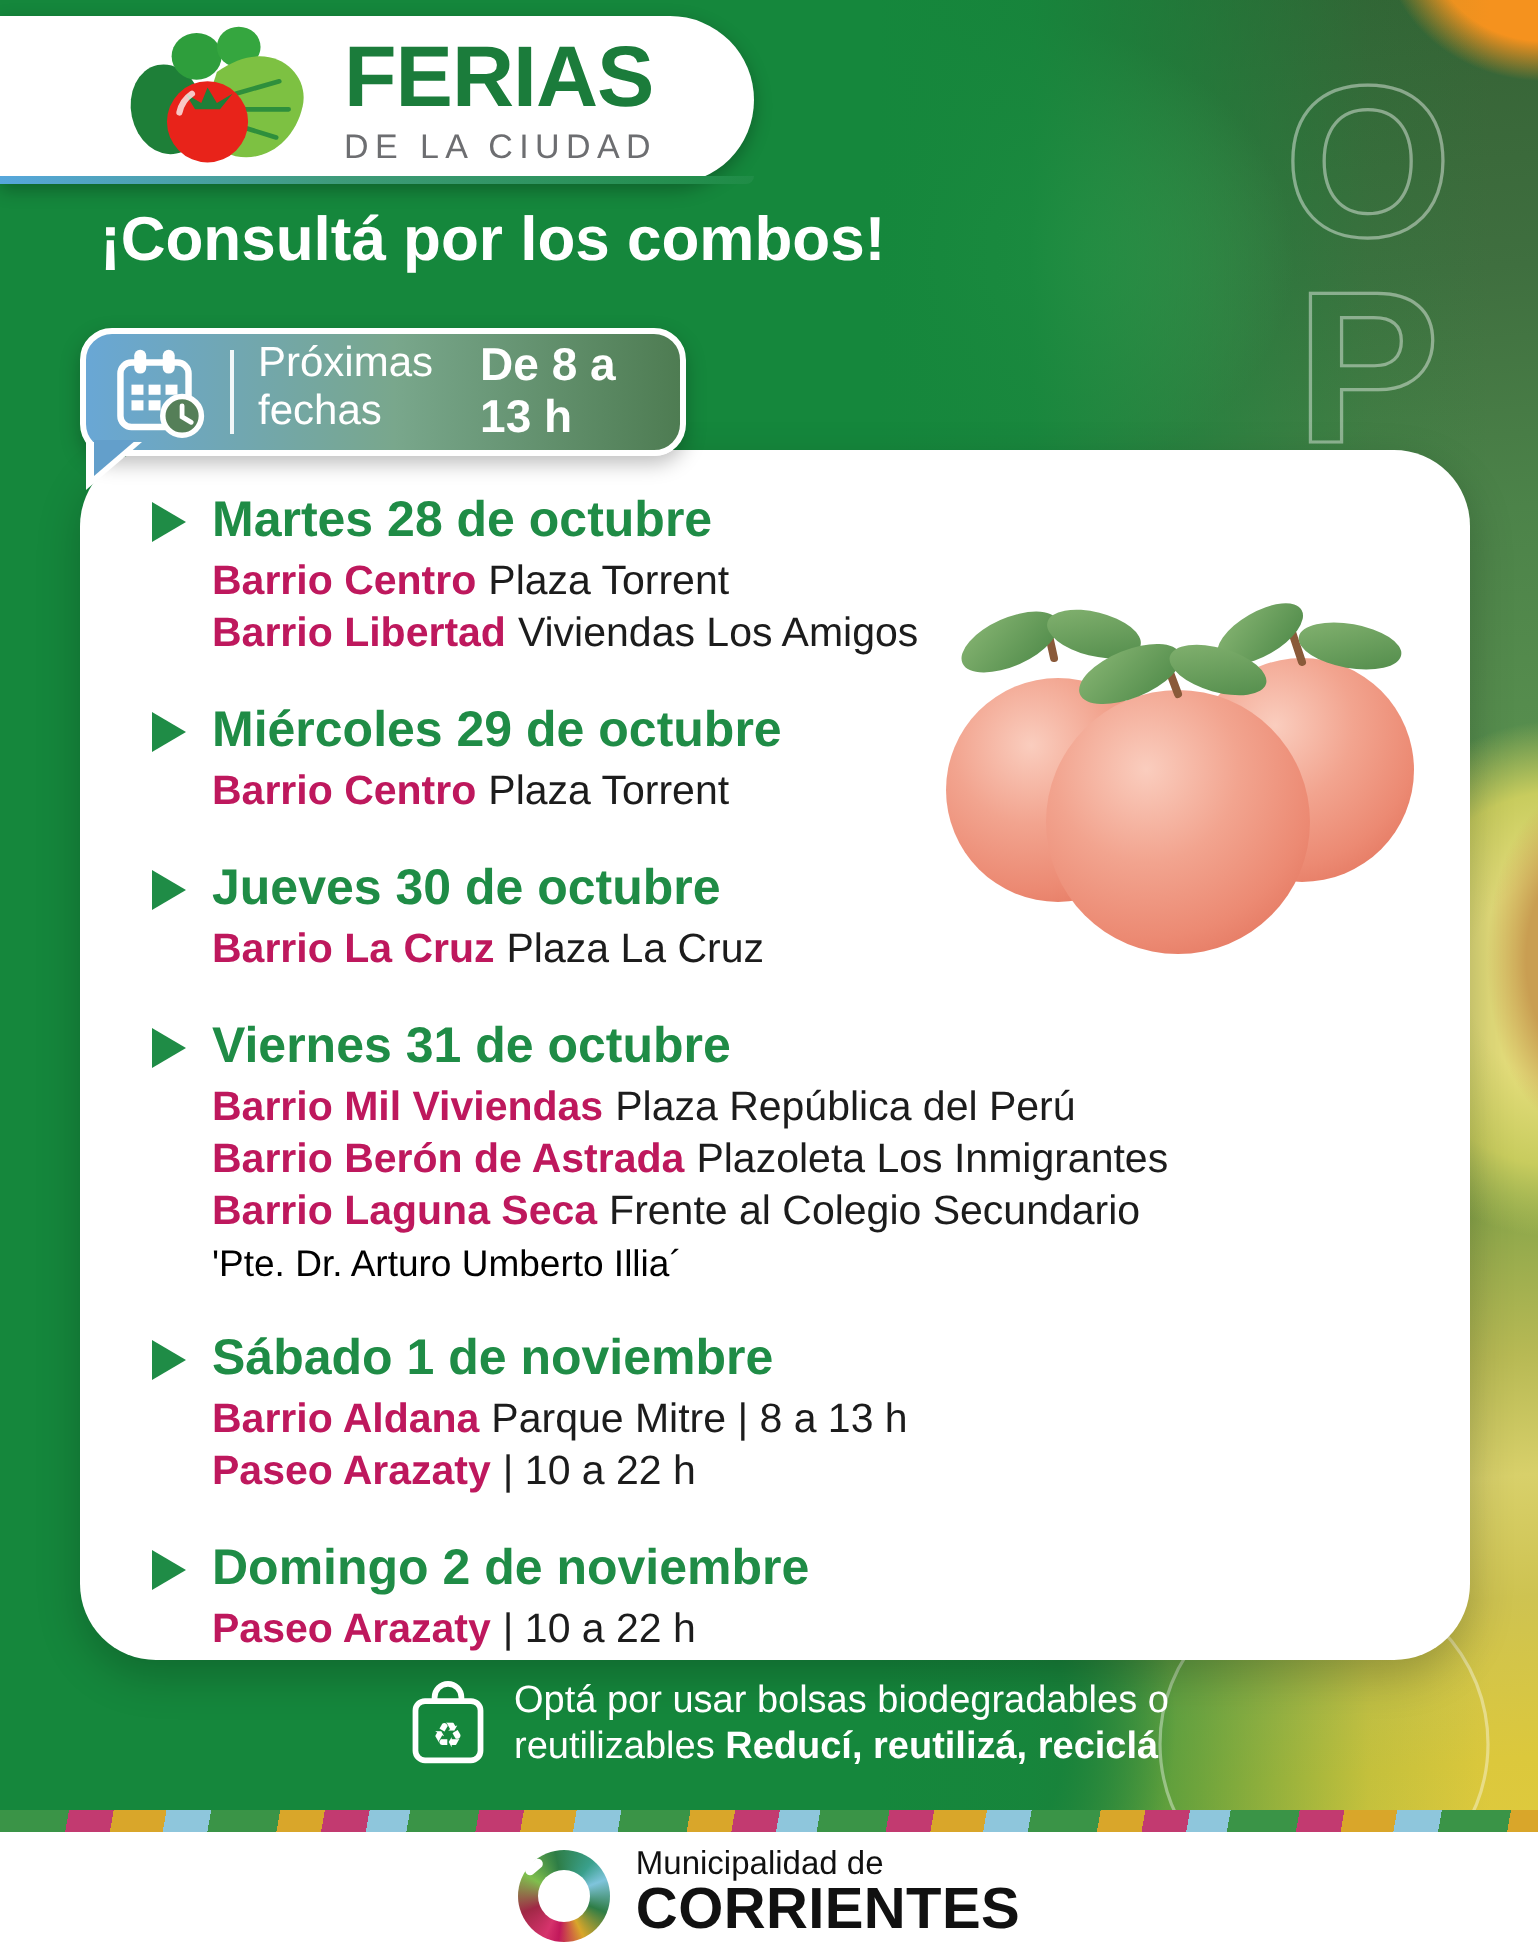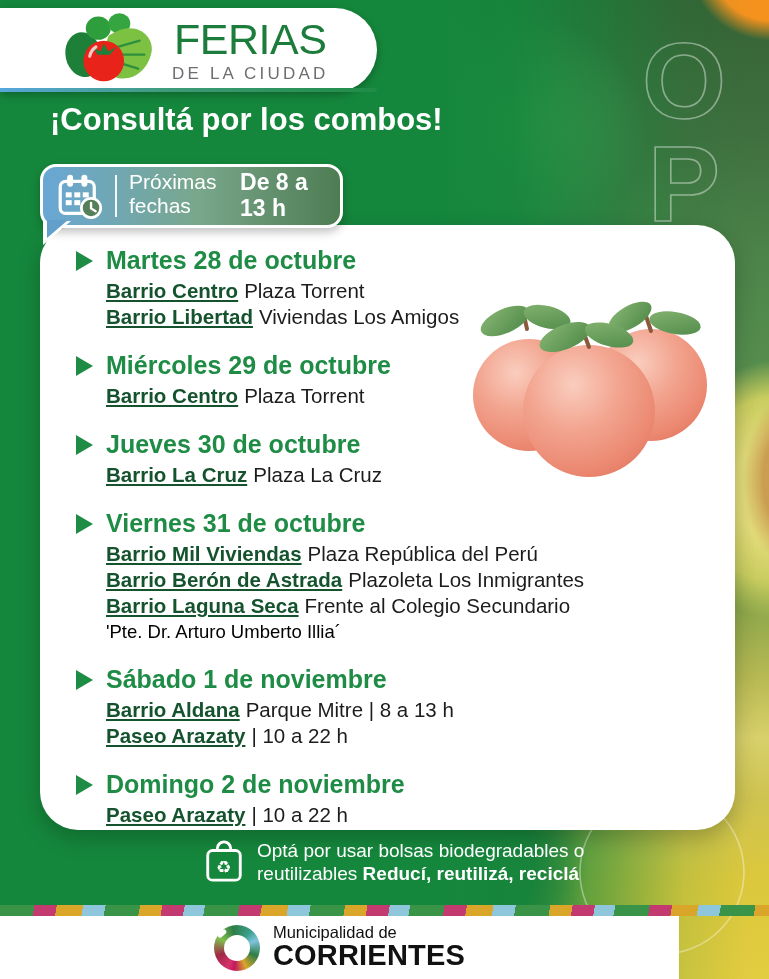--- a/index.html
+++ b/index.html
@@ -35,21 +35,21 @@
     border-radius:0 46px 46px 0;box-shadow:0 3px 9px rgba(0,0,0,.28);
     display:flex;align-items:center;
   }
   .header-bar::after{
     content:'';position:absolute;left:0;bottom:0;width:100%;height:4px;
     background:linear-gradient(90deg,#57A7DC 0%,#3E9B7A 45%,#1F8C46 100%);
     border-radius:0 0 46px 0;
   }
   .logo-icon{margin-left:60px;width:100px;height:78px;flex:0 0 auto;}
   .logo-text{margin-left:12px;display:flex;flex-direction:column;line-height:1;}
-  .logo-title{font-size:43px;font-weight:400;color:#1B7C3B;letter-spacing:-.5px;text-align:center;}
+  .logo-title{font-size:43px;font-weight:700;color:#1B7C3B;letter-spacing:-.5px;}
   .logo-subtitle{font-size:17px;color:#6D6E71;letter-spacing:3.2px;margin-top:4px;text-align:right;}
   
   .promo{position:absolute;left:50px;top:102px;z-index:3;color:#fff;font-size:31px;font-weight:bold;}
   
   .badge{
     position:absolute;left:40px;top:164px;width:303px;height:64px;z-index:5;
     border:3px solid #fff;border-radius:16px;box-sizing:border-box;
     background:linear-gradient(90deg,#69A7D5 0%,#79A78C 52%,#4E7C52 100%);
     display:flex;align-items:center;padding:0 14px;gap:12px;
     box-shadow:0 4px 10px rgba(0,0,0,.25);
@@ -70,35 +70,35 @@
     box-sizing:border-box;padding:20px 26px 0 36px;
   }
   .tomatoes{position:absolute;right:18px;top:52px;width:258px;height:205px;z-index:0;}
   .events{position:relative;z-index:1;}
   .event{position:relative;padding-left:30px;margin-bottom:20px;}
   .tri{position:absolute;left:0;top:6px;width:0;height:0;
     border-left:17px solid #1F8C46;border-top:10px solid transparent;border-bottom:10px solid transparent;}
   .event-title{color:#1F8C46;font-weight:bold;font-size:25px;line-height:31px;margin-bottom:2px;}
   .event-line{font-size:20.5px;line-height:26px;color:#1c1c1c;}
   .event-line.small{font-size:18.5px;line-height:25px;color:#000000;}
-  .line-bold{font-weight:bold;color:#14532d;margin-right:6px;text-decoration:underline;}
+  .line-bold{font-weight:bold;color:#be185d;margin-right:6px;}
   
   .eco{position:absolute;left:202px;top:838px;z-index:3;display:flex;align-items:center;gap:11px;color:#fff;}
   .eco-icon{width:44px;height:48px;flex:0 0 auto;}
   .eco-text{font-size:19px;line-height:23px;}
   .eco-line2-bold{font-weight:bold;}
   
   .stripe{
     position:absolute;left:0;top:905px;width:769px;height:11px;z-index:6;
     background:repeating-linear-gradient(100deg,
       #3A9447 0 34px,#C23A70 34px 56px,#D9A62A 56px 82px,#8EC6DC 82px 104px,
       #3A9447 104px 138px,#D9A62A 138px 160px,#C23A70 160px 182px,#8EC6DC 182px 202px);
   }
   .footer{
-    position:absolute;left:0;top:916px;width:679px;height:63px;z-index:6;background:#fff;
+    position:absolute;left:0;top:916px;width:769px;height:63px;z-index:6;background:#fff;
     display:flex;align-items:center;justify-content:center;gap:13px;
   }
   .ring{position:relative;width:46px;height:46px;border-radius:50%;flex:0 0 auto;
     background:conic-gradient(from 205deg,#D6336C 0%,#A02846 12%,#7FBF4D 26%,#2E7D46 40%,#3AA08C 54%,#7FC4DC 62%,#2E7D46 74%,#D9A62A 86%,#C2185B 95%,#D6336C 100%);}
   .ring::after{content:'';position:absolute;inset:10px;background:#fff;border-radius:50%;}
   .ring::before{content:'';position:absolute;left:3px;top:6px;width:10px;height:5px;background:#fff;
     transform:rotate(-40deg);border-radius:3px;z-index:1;}
   .footer-text{display:flex;flex-direction:column;line-height:1.02;color:#111;}
   .org-top{font-size:16.5px;}
   .org-name{font-size:29px;font-weight:800;letter-spacing:.2px;text-align:right;}

